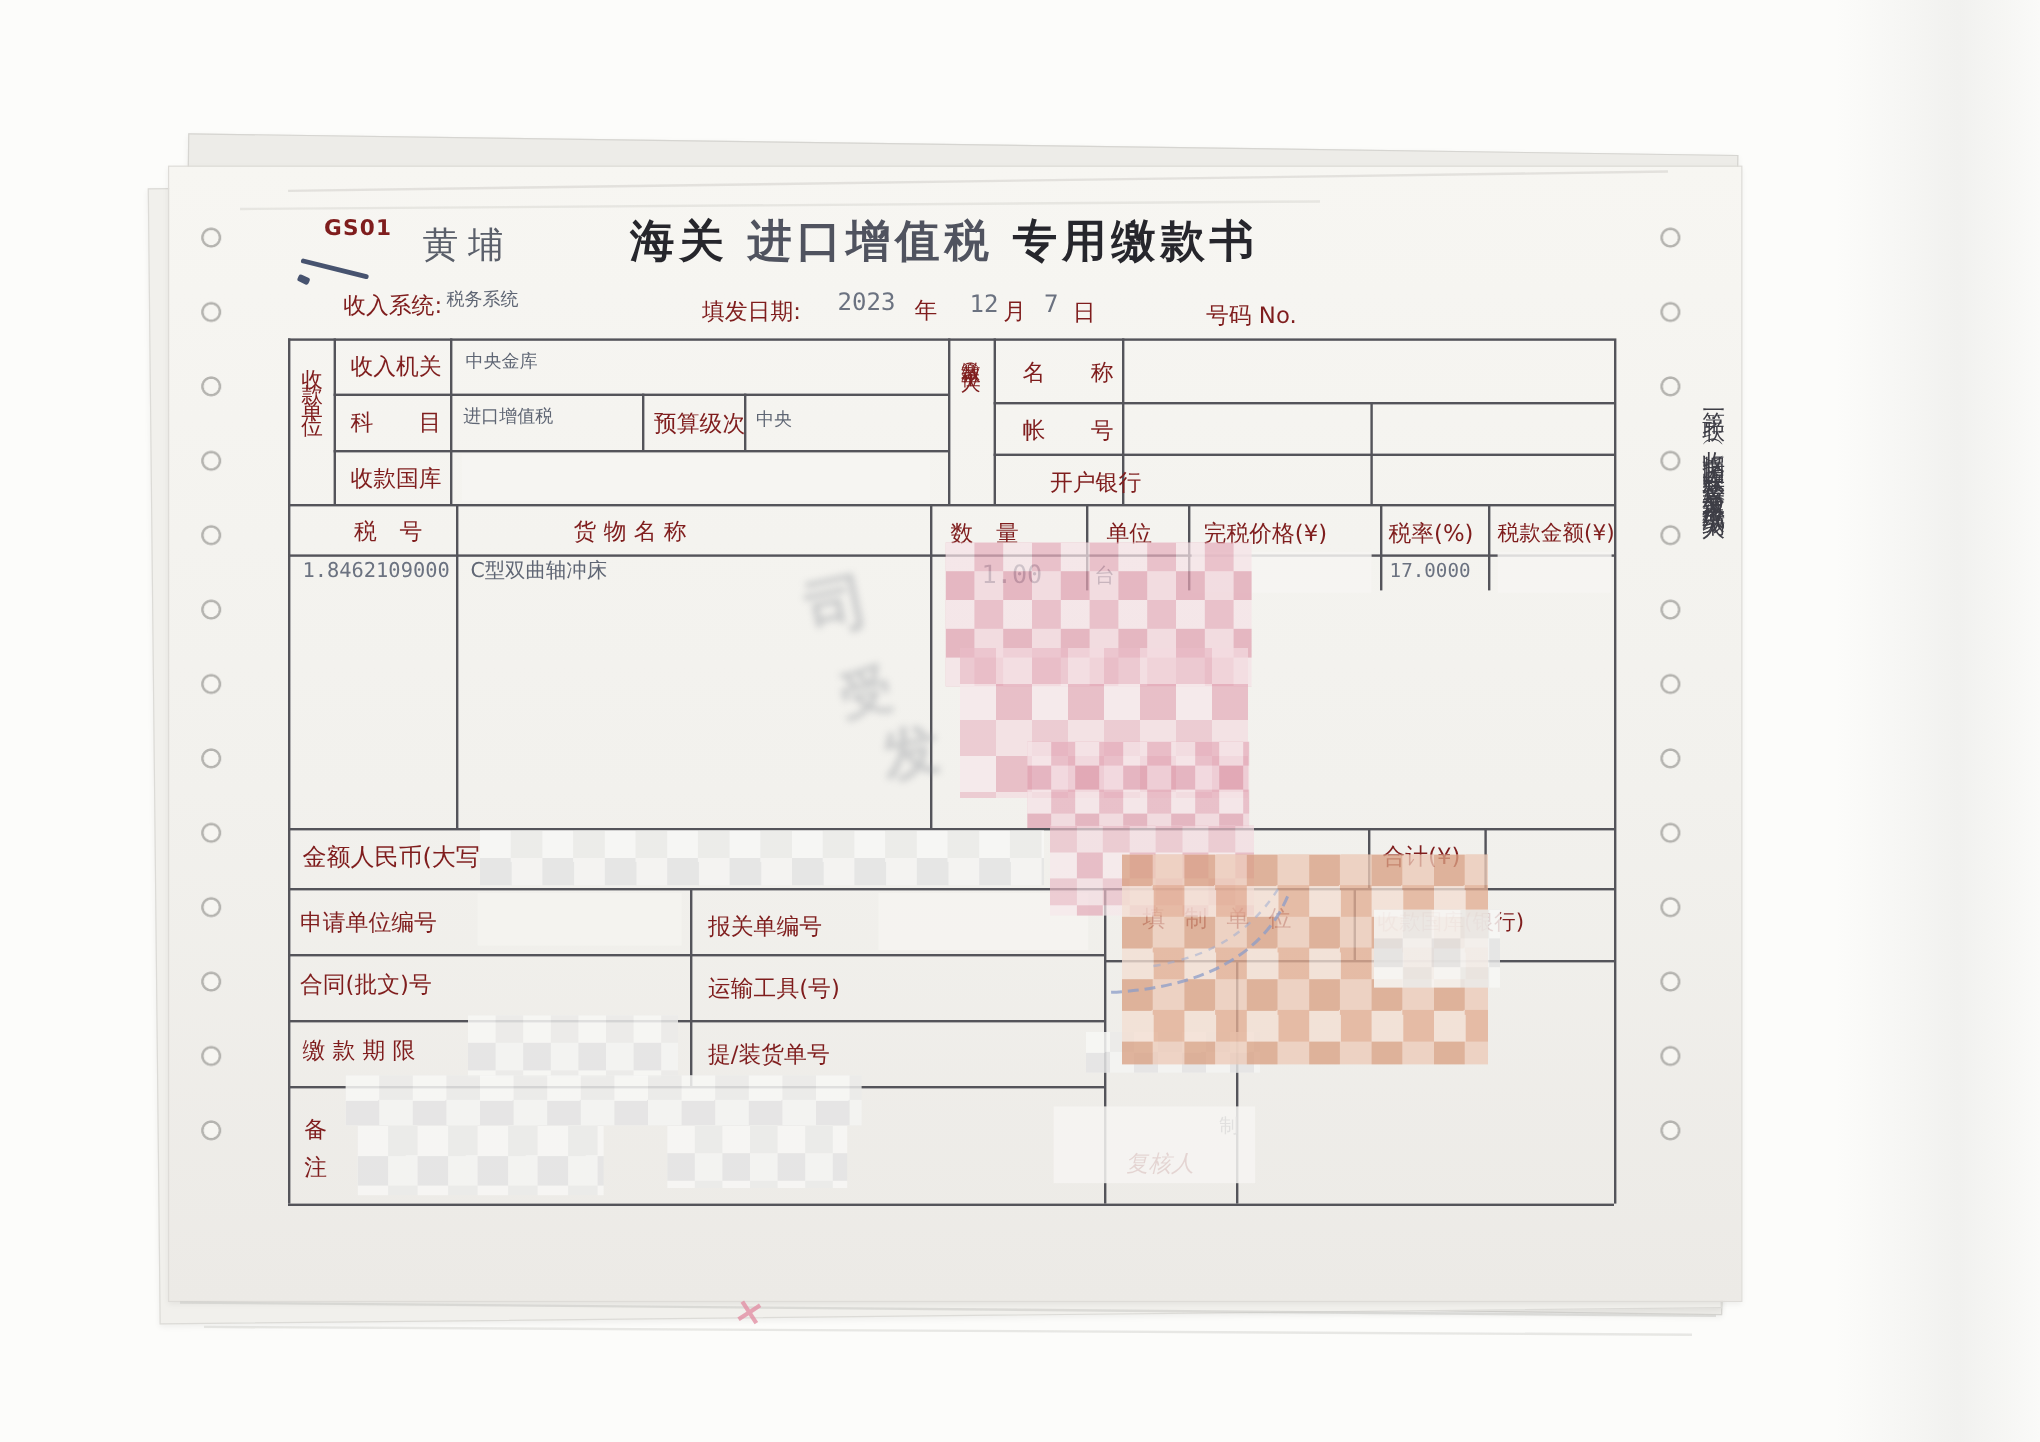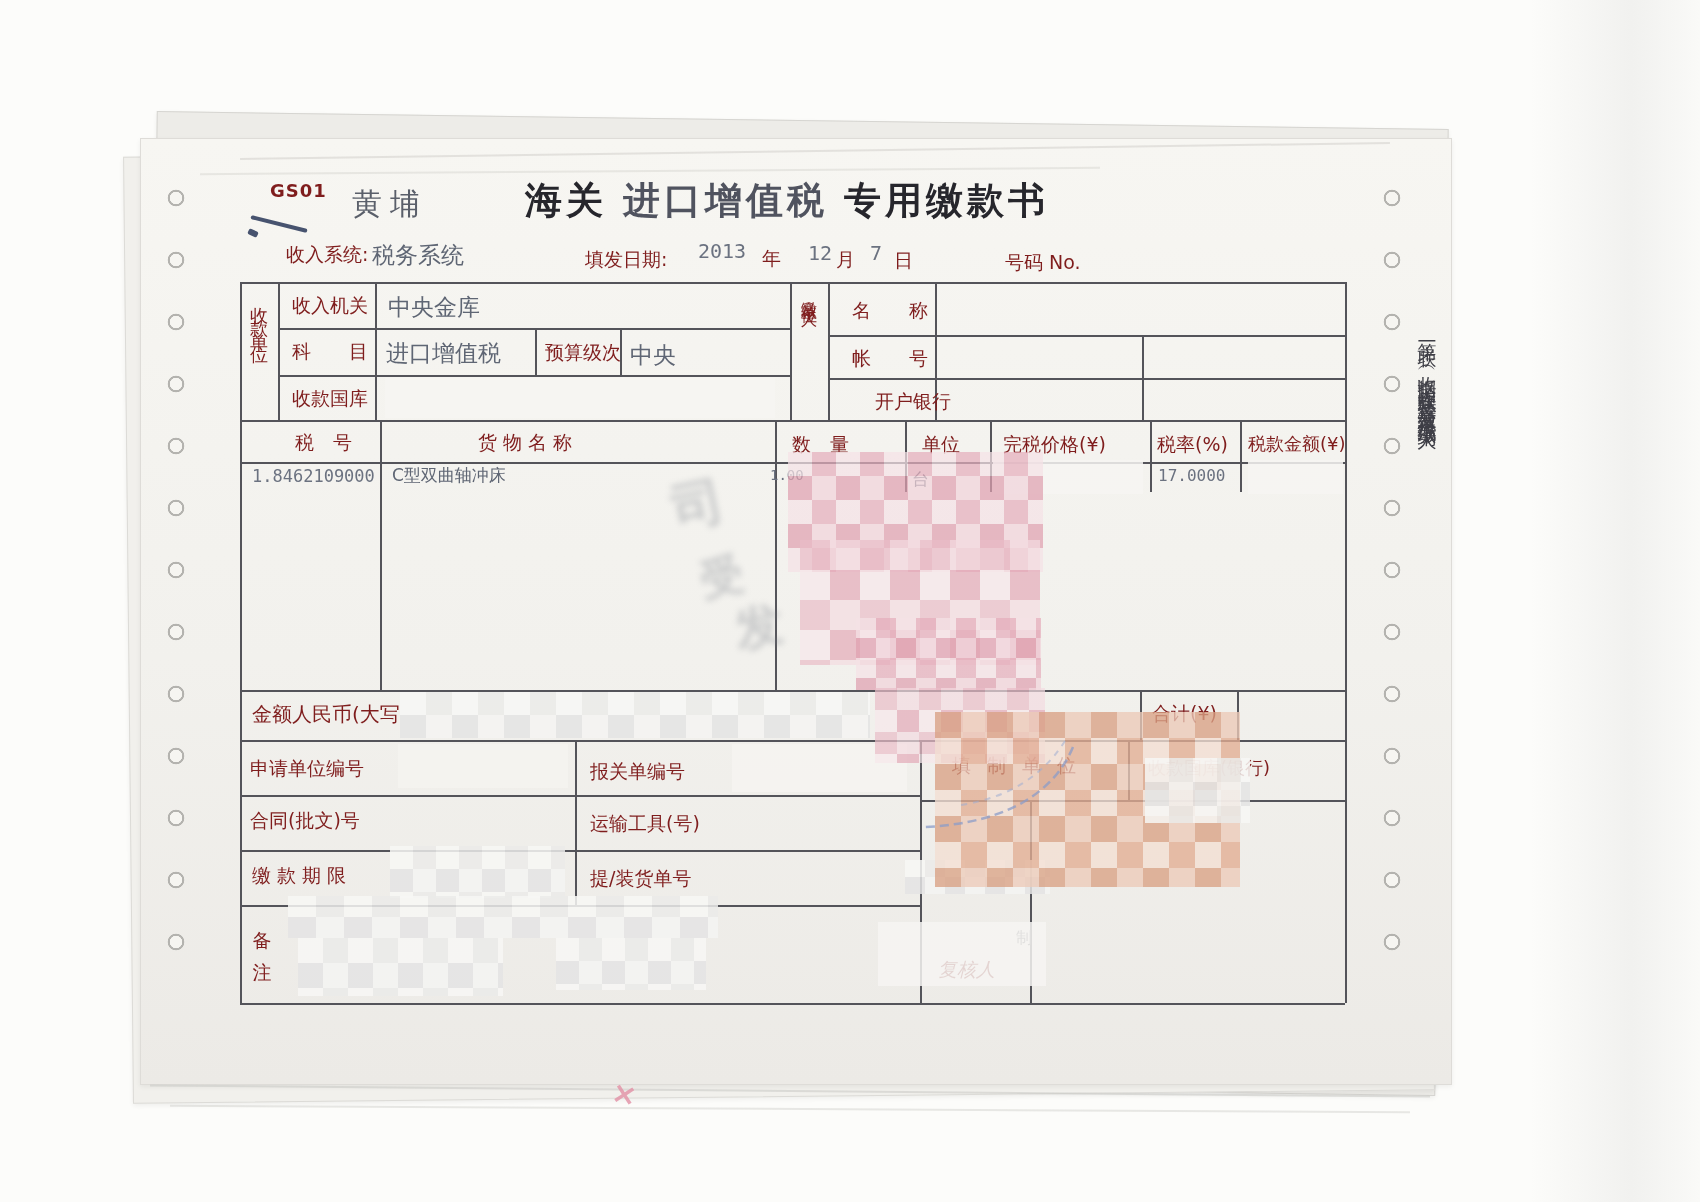--- a/index.html
+++ b/index.html
@@ -19,21 +19,21 @@
   
   .holes{position:absolute;width:40px;z-index:2;
     background-image:radial-gradient(circle at 20px 26px,#f6f5f1 0 6px,#b4b3af 6.5px,#b4b3af 8px,rgba(0,0,0,0) 8.6px);
     background-size:40px 62px;background-repeat:repeat-y;}
   
   .hl,.vl{position:absolute;background:#54545a;z-index:3;}
   .hl{height:2px;}
   .vl{width:2px;}
   
   .lbl{position:absolute;z-index:3;font-size:19px;color:#7f1d1d;white-space:nowrap;}
-  .val{position:absolute;z-index:3;font-size:23px;color:#5f6674;white-space:nowrap;}
+  .val{position:absolute;z-index:3;font-size:15px;color:#5f6674;white-space:nowrap;}
   .num{font-family:"DejaVu Sans Mono","Liberation Mono",monospace;color:#6b7280;}
   .vert{writing-mode:vertical-rl;text-orientation:upright;}
   .title{position:absolute;z-index:3;font-size:37px;font-weight:bold;letter-spacing:4px;color:#26262c;white-space:nowrap;}
   .title .lite{color:#50535f;}
   
   .mosaic{position:absolute;z-index:5;}
   .m-pink{background:conic-gradient(#e5aebc 25%,#f1d3da 0 50%,#dfa0b0 0 75%,#f5e2e6 0);opacity:.72;}
   .m-pink2{background:conic-gradient(#f3dbe0 25%,#e3a9b7 0 50%,#f6e7ea 0 75%,#e9bcc7 0);opacity:.7;}
   .m-orange{background:conic-gradient(#eccab8 25%,#e2ad92 0 50%,#f3ded2 0 75%,#d9a184 0);opacity:.78;}
   .m-gray{background:conic-gradient(#ebebe9 25%,#f4f4f2 0 50%,#e4e4e4 0 75%,#f7f7f5 0);opacity:.85;z-index:4;}
@@ -65,21 +65,21 @@
   <div class="penline" style="left:248px;top:230px;width:10px;height:6px;transform:rotate(25deg);"></div>
   <div class="val" style="left:352px;top:184px;font-size:30px;letter-spacing:8px;color:#5a5f6a;">黄埔</div>
 
   <div class="title" style="left:525px;top:176px;">
     <span style="margin-right:16px;">海关</span><span class="lite" style="margin-right:16px;">进口增值税</span><span>专用缴款书</span>
   </div>
 
   <div class="lbl" style="left:286px;top:242px;">收入系统:</div>
   <div class="val" style="left:372px;top:240px;">税务系统</div>
   <div class="lbl" style="left:585px;top:247px;">填发日期:</div>
-  <div class="val num" style="left:698px;top:239px;font-size:20px;">2013</div>
+  <div class="val num" style="left:698px;top:239px;font-size:20px;">2023</div>
   <div class="lbl" style="left:762px;top:246px;">年</div>
   <div class="val num" style="left:808px;top:241px;font-size:20px;">12</div>
   <div class="lbl" style="left:836px;top:247px;">月</div>
   <div class="val num" style="left:870px;top:241px;font-size:20px;">7</div>
   <div class="lbl" style="left:894px;top:248px;">日</div>
   <div class="lbl" style="left:1005px;top:250px;">号码 No.</div>
 
   <div>
 
     <div class="hl" style="left:240px;top:282px;width:1105px;"></div>
@@ -141,21 +141,21 @@
   <div class="lbl" style="left:259px;top:430px;margin-left:36px;">税　号</div>
   <div class="lbl" style="left:478px;top:430px;">货  物  名  称</div>
   <div class="lbl" style="left:792px;top:432px;">数　量</div>
   <div class="lbl" style="left:922px;top:432px;">单位</div>
   <div class="lbl" style="left:1003px;top:432px;">完税价格(¥)</div>
   <div class="lbl" style="left:1157px;top:432px;">税率(%)</div>
   <div class="lbl" style="left:1248px;top:432px;font-size:18px;">税款金额(¥)</div>
 
   <div class="val num" style="left:252px;top:466px;font-size:17px;">1.8462109000</div>
   <div class="val" style="left:392px;top:464px;font-size:17px;">C型双曲轴冲床</div>
-  <div class="val num" style="left:770px;top:467px;font-size:14px;">1.00</div>
+  <div class="val num" style="left:818px;top:467px;font-size:21px;">1.00</div>
   <div class="val" style="left:912px;top:468px;font-size:17px;">台</div>
   <div class="val num" style="left:1158px;top:466px;font-size:16px;">17.0000</div>
 
   <div class="lbl" style="left:252px;top:701px;font-size:20px;">金额人民币(大写</div>
   <div class="lbl" style="left:1152px;top:701px;">合计(¥)</div>
 
   <div class="lbl" style="left:250px;top:756px;">申请单位编号</div>
   <div class="lbl" style="left:590px;top:759px;">报关单编号</div>
   <div class="lbl" style="left:250px;top:808px;">合同(批文)号</div>
   <div class="lbl" style="left:590px;top:811px;">运输工具(号)</div>

